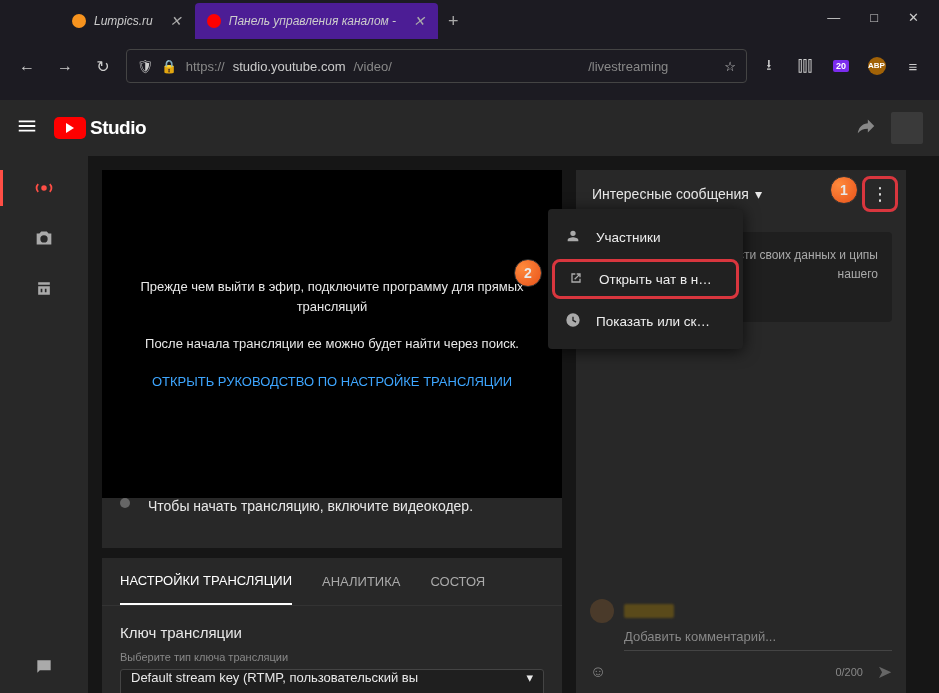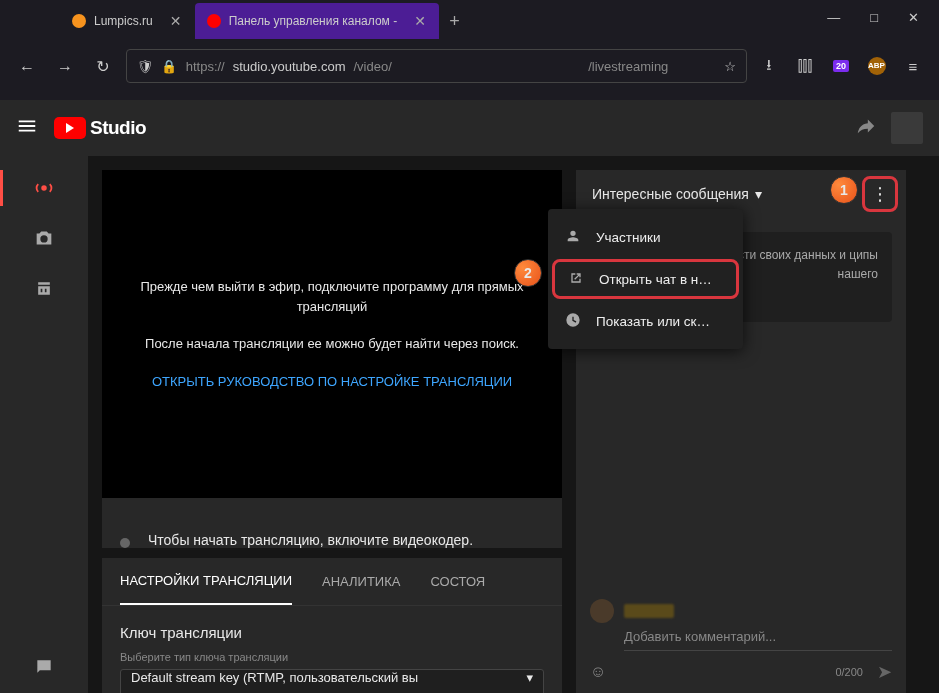--- a/index.html
+++ b/index.html
@@ -1,20 +1,20 @@
 <!DOCTYPE html>
 <html><head>
 <meta charset="utf-8">
 <style>
 * { box-sizing: border-box; margin: 0; padding: 0; }
 body { width: 939px; height: 693px; background: #000; font-family: Arial, sans-serif; color: #e8e8e8; overflow: hidden; position: relative; }
 
 .browser-chrome { background: #1c1b22; height: 100px; }
 .tab-strip { height: 42px; display: flex; align-items: center; padding-left: 60px; }
-.tab { display: flex; align-items: center; height: 36px; padding: 0 12px; font-size: 12px; color: #ccc; gap: 8px; border-radius: 4px 4px 0 0; position: relative; }
+.tab { display: flex; align-items: center; height: 36px; padding: 0 12px; font-size: 12px; color: #ccc; gap: 8px; border-radius: 4px 4px 0 0; position: relative; font-style: italic; }
 .tab.active { background: #4c1d95; }
 .tab-icon { width: 14px; height: 14px; border-radius: 50%; }
 .tab-close { width: 14px; height: 14px; display: flex; align-items: center; justify-content: center; font-size: 14px; color: #aaa; margin-left: 8px; }
 .new-tab { margin-left: 10px; font-size: 18px; color: #aaa; }
 
 .url-bar { height: 48px; display: flex; align-items: center; padding: 0 12px; gap: 8px; }
 .nav-btn { width: 30px; height: 30px; display: flex; align-items: center; justify-content: center; color: #ccc; font-size: 16px; border-radius: 4px; }
 .address { flex: 1; background: #1c1b22; border: 1px solid #444; border-radius: 4px; height: 34px; display: flex; align-items: center; padding: 0 10px; gap: 8px; font-size: 13px; color: #ccc; }
 .address .dim { color: #888; }
 .toolbar-icon { width: 28px; height: 28px; display: flex; align-items: center; justify-content: center; color: #ccc; font-size: 15px; }
@@ -38,21 +38,21 @@
 .sidebar-item { width: 24px; height: 24px; color: #aaa; display: flex; align-items: center; justify-content: center; }
 .sidebar-item.active { color: #ff4e45; }
 .sidebar-item.active::before { content: ''; position: absolute; left: 0; width: 3px; height: 36px; background: #ff4e45; }
 .sidebar-feedback { position: absolute; bottom: 14px; }
 
 .content { flex: 1; display: flex; padding-top: 14px; padding-left: 14px; gap: 14px; }
 .left-panel { width: 460px; }
 .preview { background: #000; height: 328px; padding: 20px; text-align: center; display: flex; flex-direction: column; justify-content: center; gap: 18px; font-size: 13px; line-height: 1.5; }
 .preview-link { color: #3ea6ff; font-size: 13px; font-weight: 500; }
 
-.status-row { background: #282828; height: 50px; display: flex; align-items: flex-end; padding: 0 18px; gap: 18px; font-size: 14px; }
+.status-row { background: #282828; height: 50px; display: flex; align-items: flex-start; padding: 0 18px; gap: 18px; font-size: 14px; }
 .status-dot { width: 10px; height: 10px; background: #666; border-radius: 50%; }
 
 .tabs-row { background: #282828; margin-top: 10px; display: flex; padding: 0 18px; height: 48px; align-items: center; gap: 30px; font-size: 13px; font-weight: 500; color: #aaa; border-bottom: 1px solid #333; }
 .tab-item.active { color: #fff; border-bottom: 2px solid #fff; height: 100%; display: flex; align-items: center; }
 
 .settings-panel { background: #282828; padding: 18px; }
 .settings-title { font-size: 15px; margin-bottom: 10px; }
 .settings-sub { font-size: 11px; color: #888; margin-bottom: 6px; }
 .select-box { background: #1f1f1f; border: 1px solid #444; border-radius: 3px; height: 36px; display: flex; padding: 0 10px; font-size: 13px; justify-content: space-between; }
 .key-row { display: flex; align-items: center; gap: 10px; margin-top: 14px; font-size: 11px; color: #888; }

